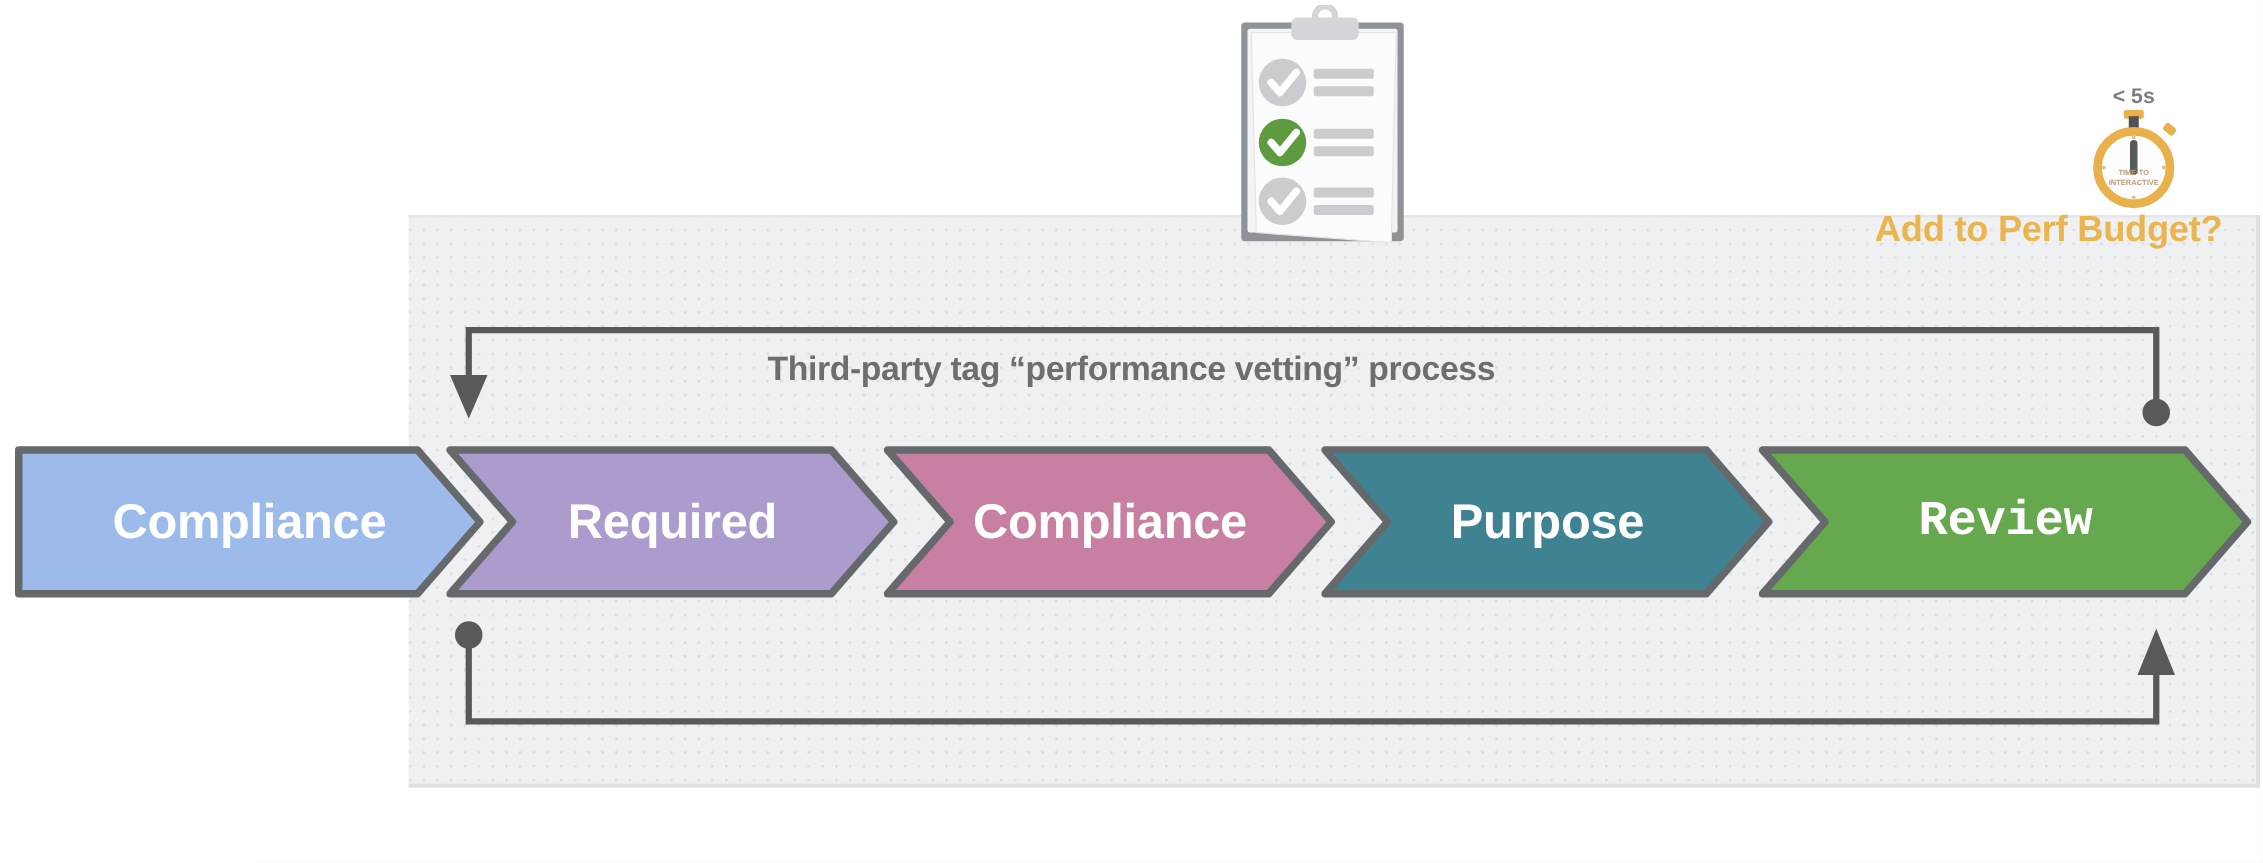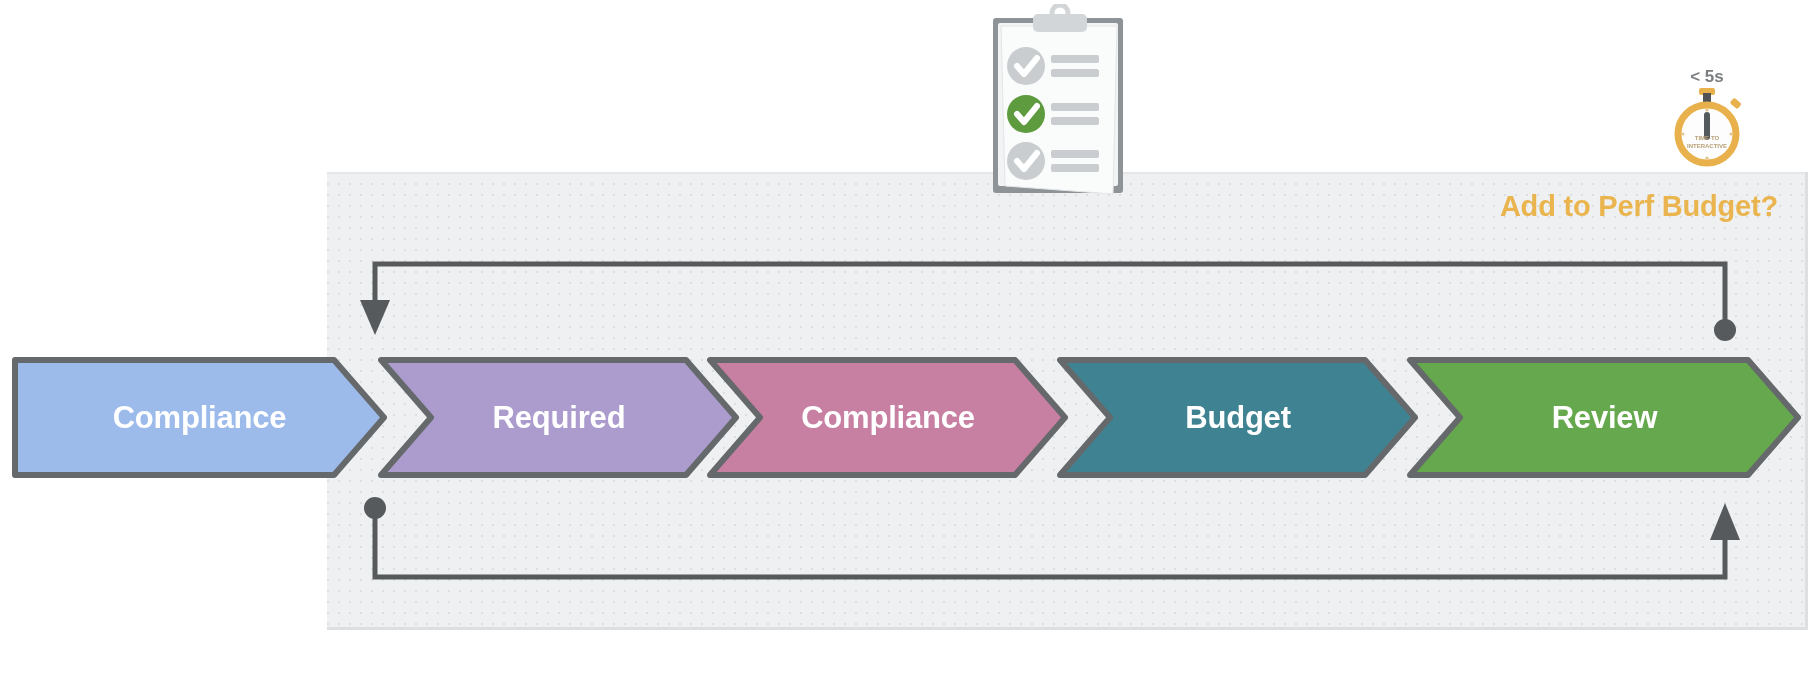--- a/index.html
+++ b/index.html
@@ -35,21 +35,21 @@
     background-size: 11px 11px;
     border-right: 3px solid #dddfe1;
     border-bottom: 3px solid #dddfe1;
     box-shadow: inset 0 2px 0 #e4e6e8;
   }
 
   
   .perf-budget-label {
     position: absolute;
     right: 32px;
-    top: 190px;
+    top: 168px;
     font-size: 29px;
     font-weight: bold;
     letter-spacing: -0.2px;
     color: #eab44f;
     white-space: nowrap;
   }
 
   .process-title {
     position: absolute;
     left: 0;
@@ -78,21 +78,21 @@
     left: 0;
     top: 355px;
     width: 1810px;
     height: 125px;
   }
   .chev-label {
     position: absolute;
     top: 0;
     width: 100%;
     text-align: center;
-    font-size: 31px;
+    font-size: 39px;
     font-weight: bold;
     letter-spacing: -0.2px;
     color: #ffffff;
     pointer-events: none;
   }
   .chev-wrap { position: absolute; top: 0; height: 125px; }
 
   
   .clipboard {
     position: absolute;
@@ -180,52 +180,53 @@
     <polygon points="375,335 360,300 390,300" fill="#565a5d"></polygon>
     <circle cx="1725" cy="330" r="11" fill="#565a5d"></circle>
 
     <g stroke="#565a5d" stroke-width="5" fill="none">
       <path d="M375 508 L375 577 L1725 577 L1725 540"></path>
     </g>
     <polygon points="1725,503 1710,540 1740,540" fill="#565a5d"></polygon>
     <circle cx="375" cy="508" r="11" fill="#565a5d"></circle>
   </svg>
 
+  <div class="process-title">Third-party tag “performance vetting” process</div>
 
   <div id="chevrons">
 
     <div class="chev-wrap" style="left:12px; width:375px;">
       <svg width="375" height="125" viewBox="0 0 375 125" xmlns="http://www.w3.org/2000/svg">
         <path d="M3 5 L322 5 L372 62.5 L322 120 L3 120 Z" fill="#9cbbeb" stroke="#66696c" stroke-width="6" stroke-linejoin="round"></path>
       </svg>
       <div class="chev-label" style="line-height:125px; padding-right:50px;">Compliance</div>
     </div>
 
-    <div class="chev-wrap" style="left:378px; width:362px;">
+    <div class="chev-wrap" style="left:357px; width:362px;">
       <svg width="362" height="125" viewBox="0 0 362 125" xmlns="http://www.w3.org/2000/svg">
         <path d="M3 5 L308 5 L358 62.5 L308 120 L3 120 L53 62.5 Z" fill="#ab9ccd" stroke="#66696c" stroke-width="6" stroke-linejoin="round"></path>
       </svg>
       <div class="chev-label" style="line-height:125px;">Required</div>
     </div>
 
     <div class="chev-wrap" style="left:707px; width:362px;">
       <svg width="362" height="125" viewBox="0 0 362 125" xmlns="http://www.w3.org/2000/svg">
         <path d="M3 5 L308 5 L358 62.5 L308 120 L3 120 L53 62.5 Z" fill="#c77fa2" stroke="#66696c" stroke-width="6" stroke-linejoin="round"></path>
       </svg>
       <div class="chev-label" style="line-height:125px;">Compliance</div>
     </div>
 
     <div class="chev-wrap" style="left:1057px; width:362px;">
       <svg width="362" height="125" viewBox="0 0 362 125" xmlns="http://www.w3.org/2000/svg">
         <path d="M3 5 L308 5 L358 62.5 L308 120 L3 120 L53 62.5 Z" fill="#3f8393" stroke="#66696c" stroke-width="6" stroke-linejoin="round"></path>
       </svg>
-      <div class="chev-label" style="line-height:125px;">Budget</div>
+      <div class="chev-label" style="line-height:125px;">Purpose</div>
     </div>
 
     <div class="chev-wrap" style="left:1407px; width:395px;">
       <svg width="395" height="125" viewBox="0 0 395 125" xmlns="http://www.w3.org/2000/svg">
         <path d="M3 5 L341 5 L391 62.5 L341 120 L3 120 L53 62.5 Z" fill="#65a84d" stroke="#66696c" stroke-width="6" stroke-linejoin="round"></path>
       </svg>
-      <div class="chev-label" style="line-height:125px;">Review</div>
+      <div class="chev-label" style="line-height:125px;font-family:Liberation Mono, monospace;">Review</div>
     </div>
 
   </div>
 </div>
 
 </body></html>

